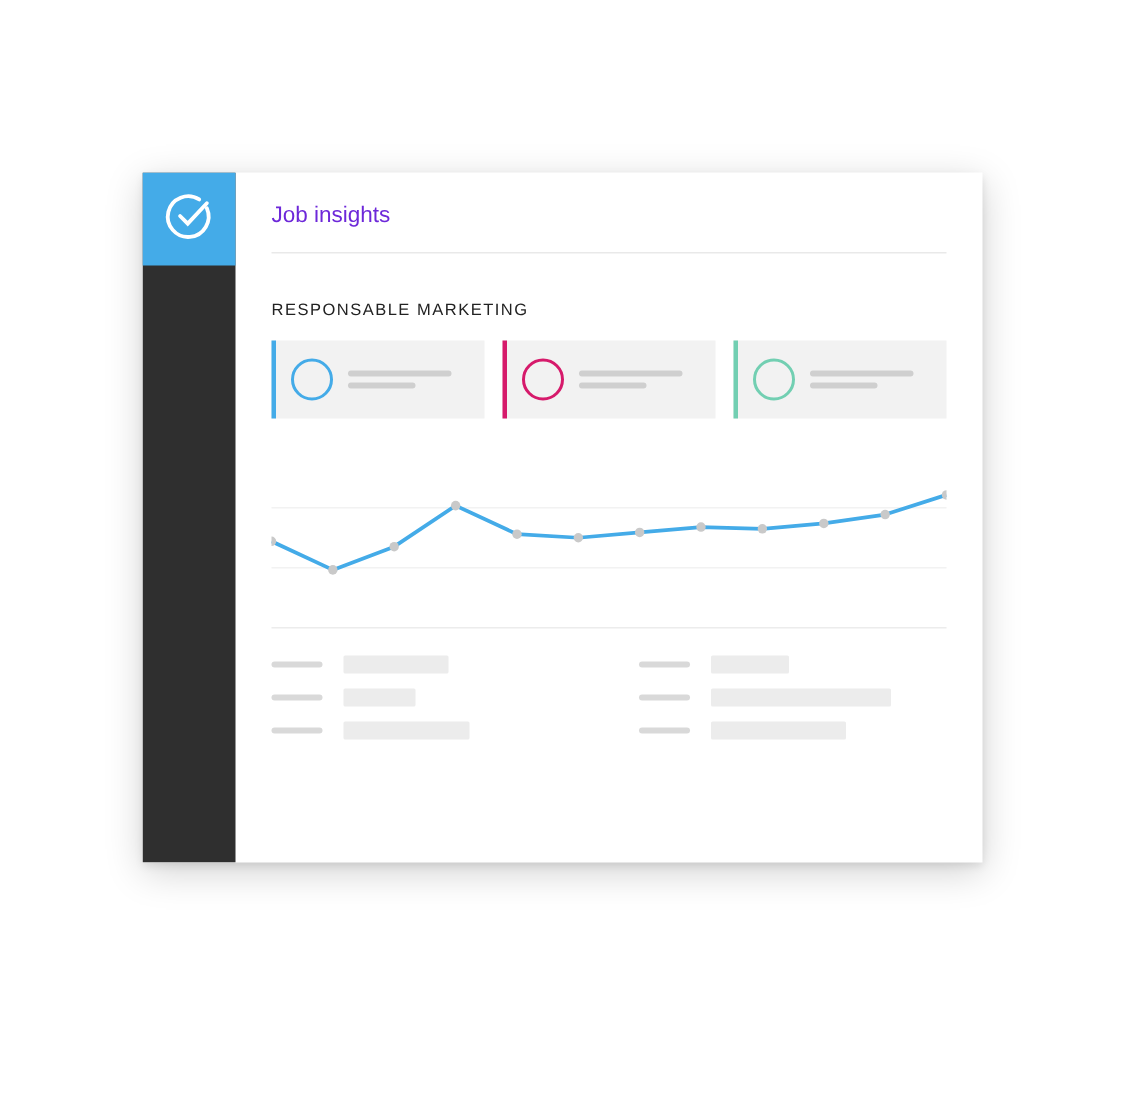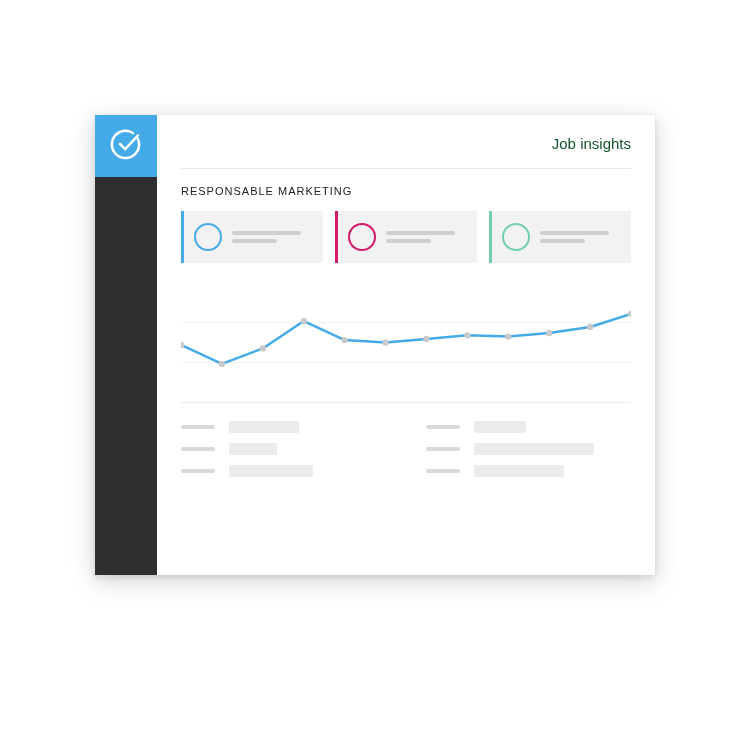--- a/index.html
+++ b/index.html
@@ -36,28 +36,27 @@
       justify-content: center;
     }
     .logo-tile svg { width: 34px; height: 34px; }
     .main {
       flex: 1;
       padding: 20px 24px 0 24px;
       overflow: hidden;
     }
     .page-title {
       font-size: 15px;
-      color: #14532d;
+      color: #6d28d9;
       font-weight: 400;
       padding-bottom: 16px;
       border-bottom: 1px solid #e9e9e9;
-      text-align: right;
     }
     .section-title {
-      margin-top: 16px;
+      margin-top: 32px;
       font-size: 11px;
       letter-spacing: 1px;
       color: #222;
       font-weight: 500;
       text-transform: uppercase;
     }
     .stat-cards {
       display: flex;
       gap: 12px;
       margin-top: 14px;

